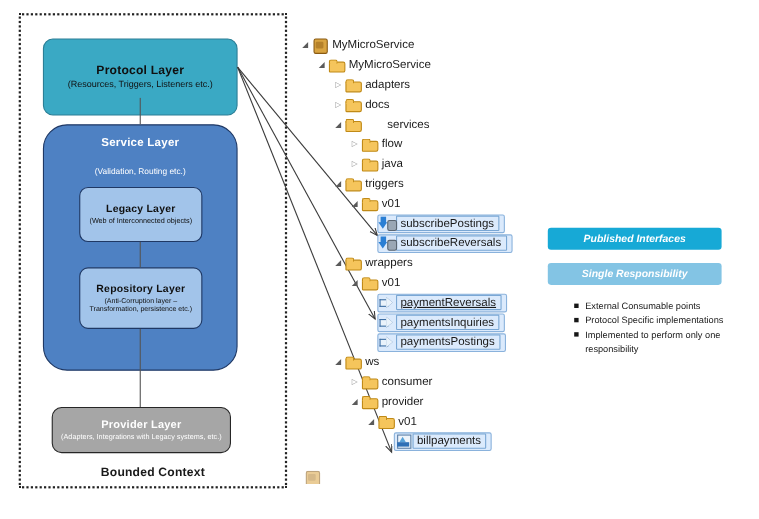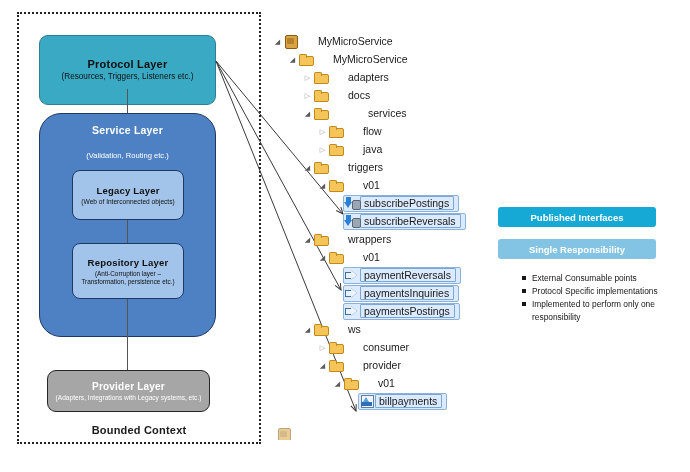--- a/index.html
+++ b/index.html
@@ -164,21 +164,21 @@
     line-height: 1;
   }
   .twist.collapsed { color: #9a9a9a; }
   .tico {
     width: 16px;
     flex: 0 0 16px;
     display: inline-block;
     position: relative;
     height: 14px;
   }
-  .tlabel { padding-left: 19px; }
+  .tlabel { padding-left: 3px; }
 
   
   .ico-folder::before {
     content: "";
     position: absolute;
     left: 1px; top: 4px;
     width: 13px; height: 8px;
     background: #f5c55c;
     border: 1px solid #c08a17;
     border-radius: 0 2px 2px 1px;
@@ -323,20 +323,21 @@
     position: absolute;
     box-sizing: border-box;
     text-align: center;
     font-size: 9.5px;
     font-weight: bold;
     color: #ffffff;
     display: flex;
     align-items: center;
     justify-content: center;
     border-radius: 3px;
+    font-style: italic;
   }
   #legend-published {
     left: 498px; top: 207px;
     width: 158px; height: 20px;
     background: #17a9d6;
   }
   #legend-single {
     left: 498px; top: 239px;
     width: 158px; height: 20px;
     background: #83c4e4;
@@ -501,21 +502,21 @@
         <span class="tlabel">wrappers</span>
       </span>
     </div>
     <div class="tnode" style="padding-left: 45px;">
       <span class="twist">◢</span>
       <span style="display: inline-flex; align-items: center;">
         <span class="tico ico-folder"></span>
         <span class="tlabel">v01</span>
       </span>
     </div>
-    <div class="tnode selected" style="padding-left: 60px;">
+    <div class="tnode selected" style="padding-left: 60px; text-decoration: underline;">
       <span class="twist"></span>
       <span class="trow-sel">
         <span class="tico ico-arrow"></span>
         <span class="tlabel">paymentReversals</span>
       </span>
     </div>
     <div class="tnode selected" style="padding-left: 60px;">
       <span class="twist"></span>
       <span class="trow-sel">
         <span class="tico ico-arrow"></span>

